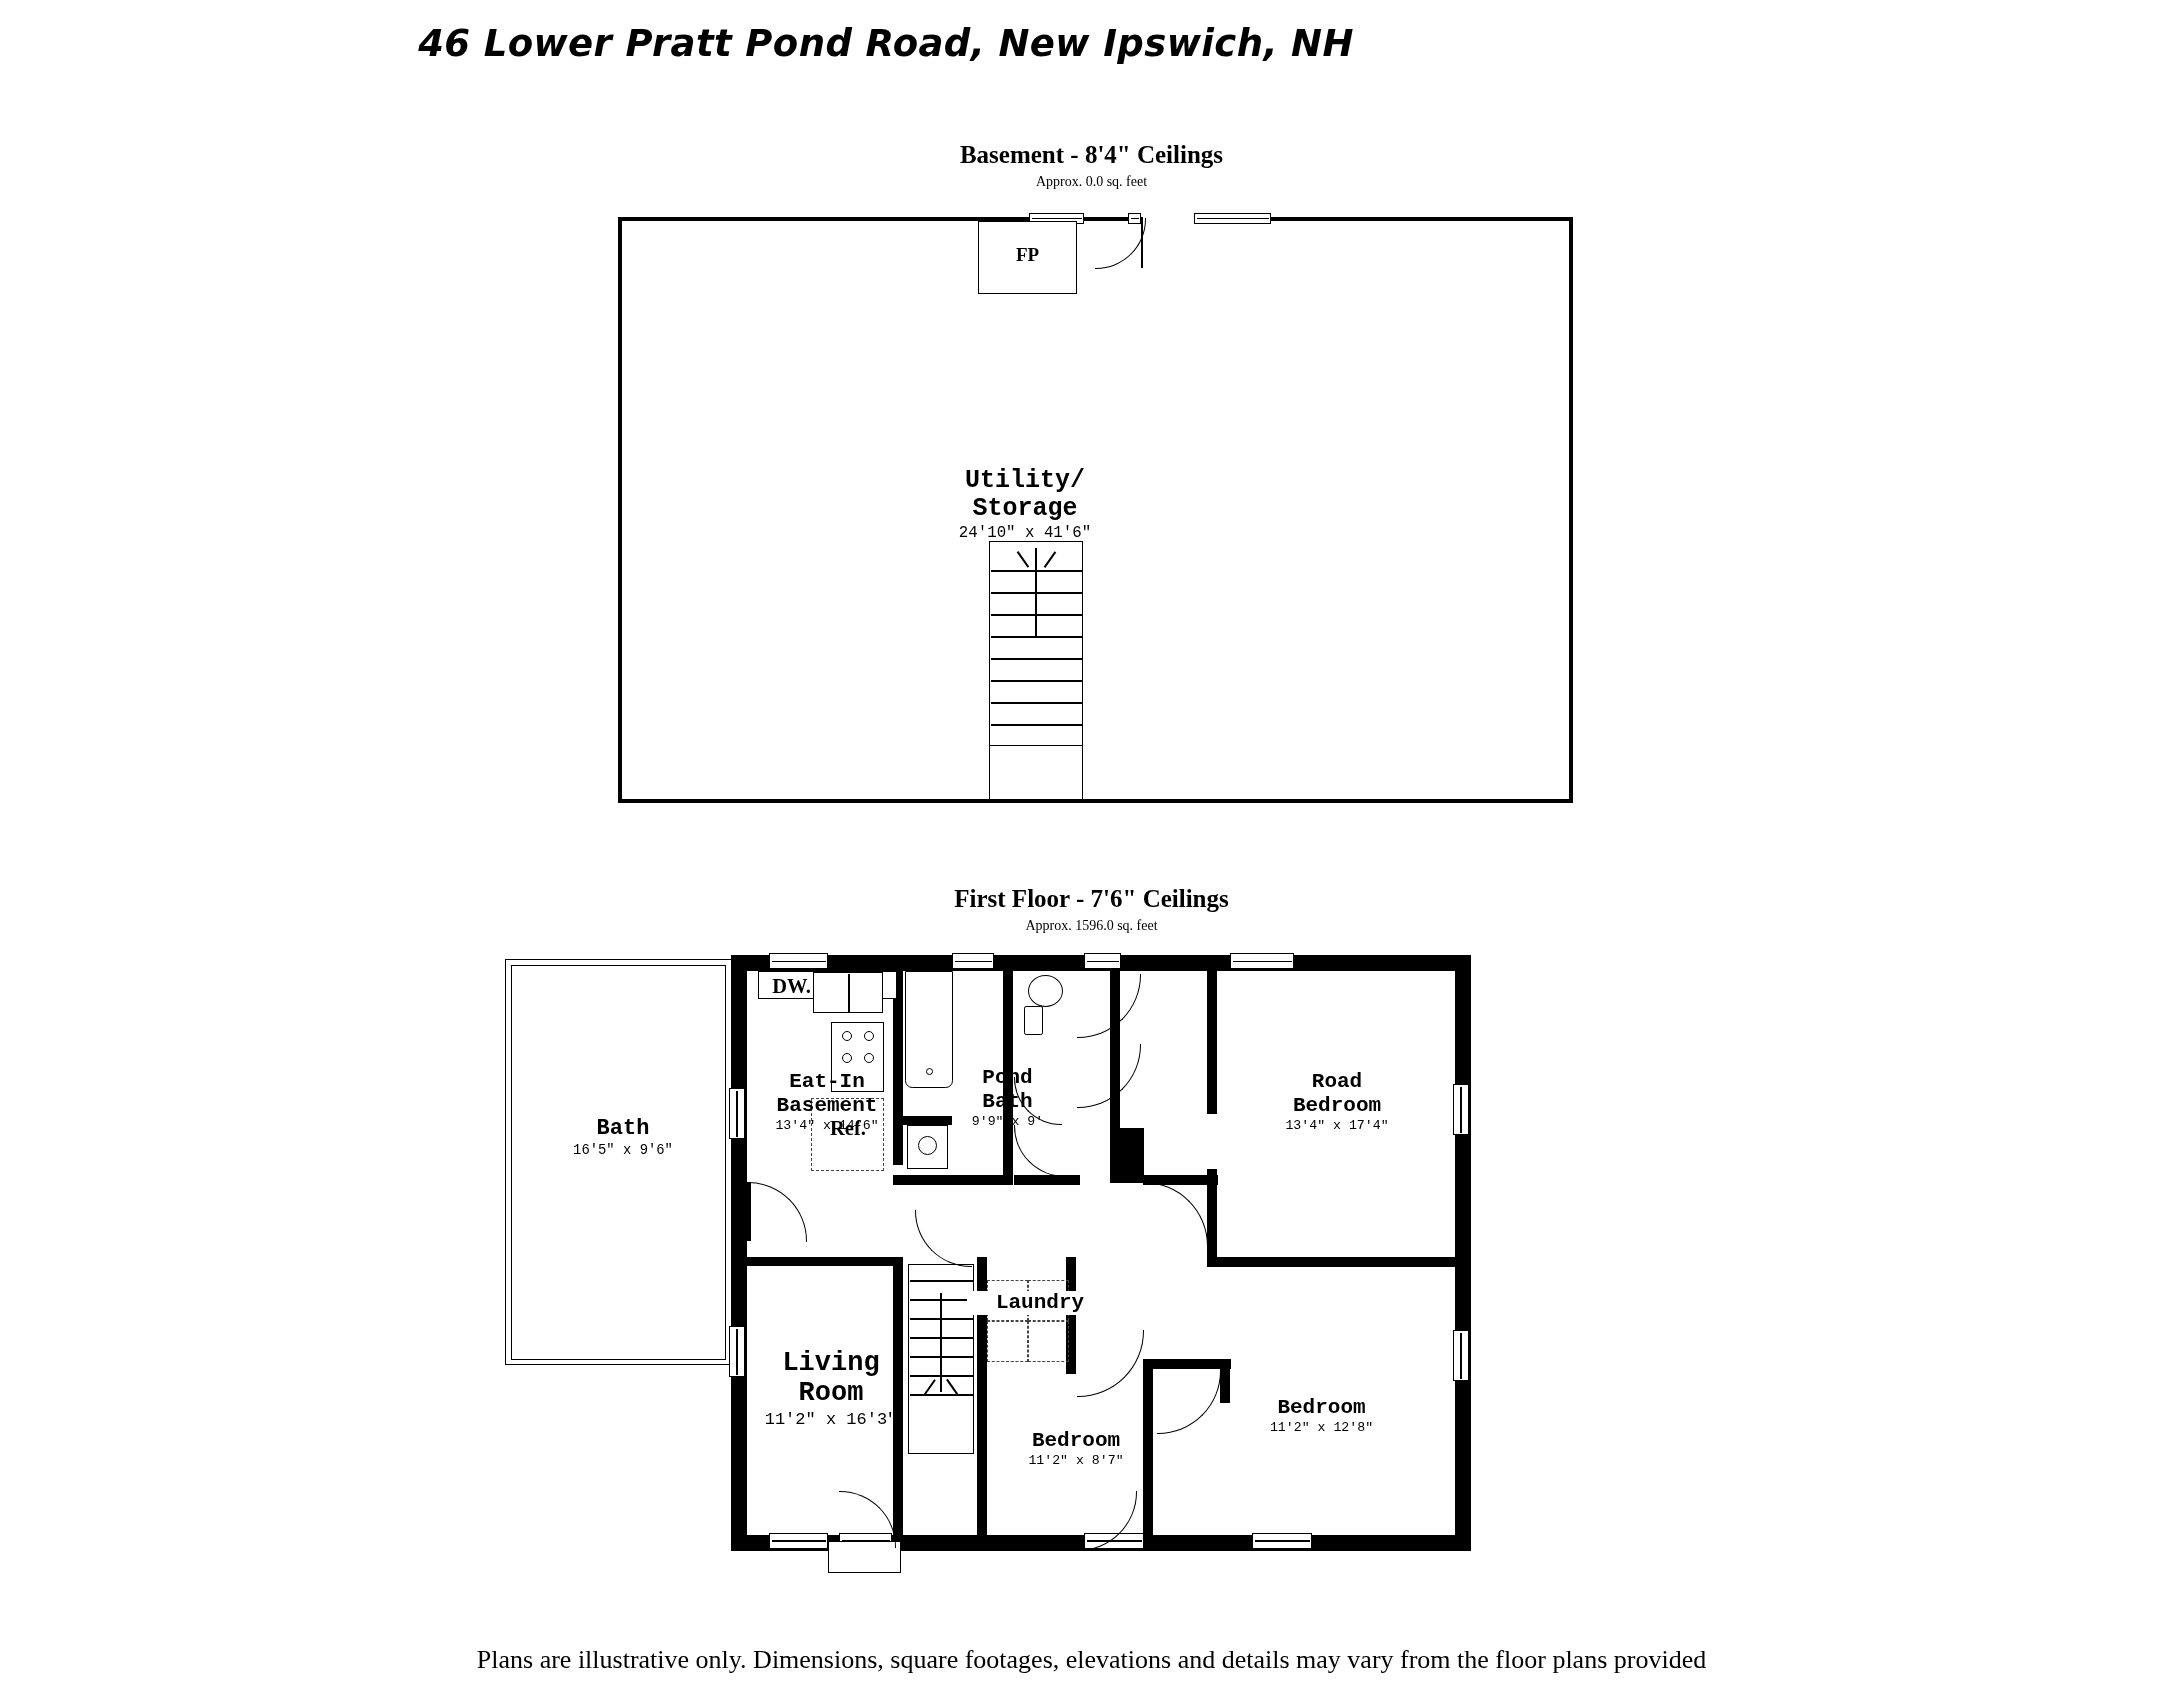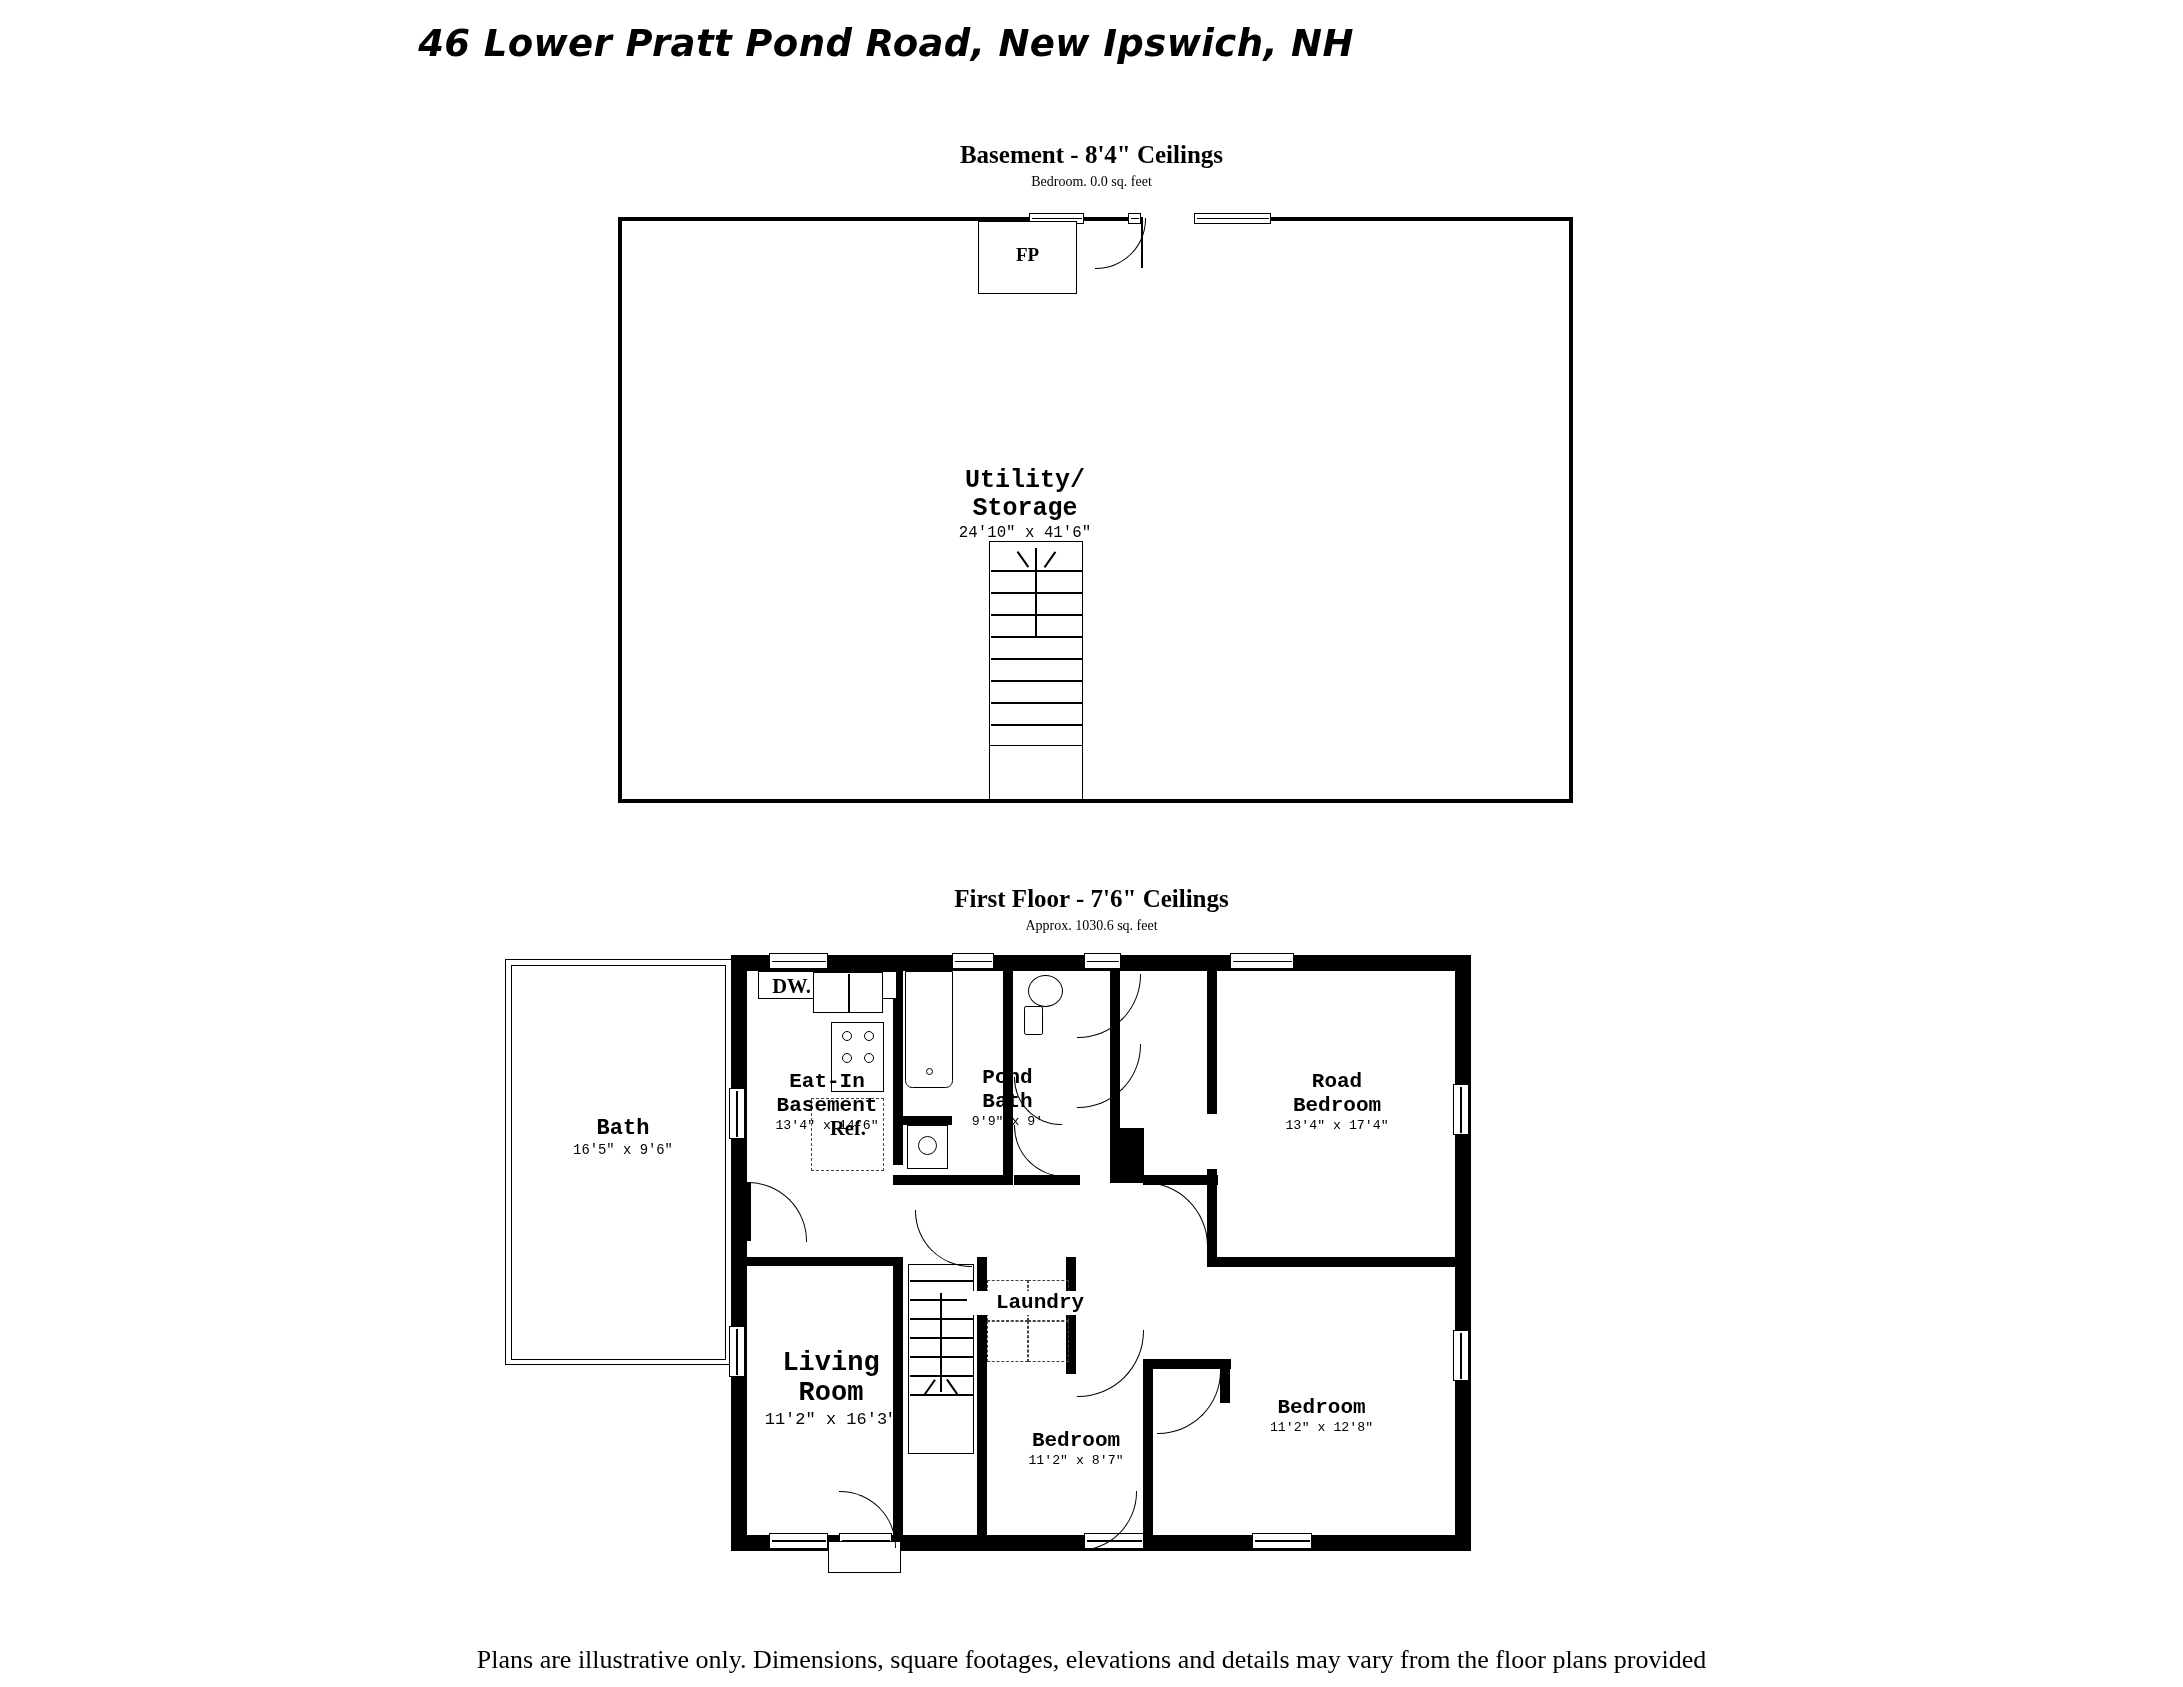--- a/index.html
+++ b/index.html
@@ -107,21 +107,21 @@
     font-size: 19px;
     text-align: center;
   }
 </style>
 </head>
 <body>
 
 <div class="page-title">46 Lower Pratt Pond Road, New Ipswich, NH</div>
 
 <div class="floor-heading" style="top:141px;">Basement - 8'4" Ceilings</div>
-<div class="floor-sub" style="top:174px;">Bedroom. 0.0 sq. feet</div>
+<div class="floor-sub" style="top:174px;">Approx. 0.0 sq. feet</div>
 
 <div class="plan" style="left:615px; top:211px; width:967px; height:602px;">
 
   <div class="wall" style="left:2.9px; top:5.9px; width:414px; height:3.7px;"></div>
   <div class="wall" style="left:469px; top:5.9px; width:44px; height:3.7px;"></div>
   <div class="wall" style="left:579px; top:5.9px; width:379px; height:3.7px;"></div>
   <div class="wall" style="left:2.9px; top:5.9px; width:3.7px; height:586px;"></div>
   <div class="wall" style="left:954px; top:5.9px; width:3.7px; height:586px;"></div>
   <div class="wall" style="left:2.9px; top:588px; width:955px; height:3.7px;"></div>
 
@@ -153,21 +153,21 @@
 
   <div class="wall" style="left:420px; top:337px; width:1.5px; height:88px;"></div>
   <div class="wall" style="left:407px; top:339px; width:1.5px; height:19px; transform:rotate(-35deg);"></div>
   <div class="wall" style="left:434px; top:339px; width:1.5px; height:19px; transform:rotate(35deg);"></div>
 
   <div class="wall" style="left:374px; top:535px; width:0.7px; height:55px;"></div>
   <div class="wall" style="left:467px; top:535px; width:0.7px; height:55px;"></div>
 </div>
 
 <div class="floor-heading" style="top:885px;">First Floor - 7'6" Ceilings</div>
-<div class="floor-sub" style="top:918px;">Approx. 1030.6 sq. feet</div>
+<div class="floor-sub" style="top:918px;">Approx. 1596.0 sq. feet</div>
 
 <div class="plan" style="left:498px; top:949px; width:1201px; height:623px;">
 
   <div class="thinwall" style="left:7.3px; top:10.3px; width:227px; height:406px;"></div>
   <div class="thinwall" style="left:13px; top:16px; width:215px; height:395px;"></div>
   <div class="room-label" style="left:37px; top:168px; width:176px; font-size:22px;">
     <span>Bath</span>
     <span class="dim">16'5" x 9'6"</span>
   </div>
 

